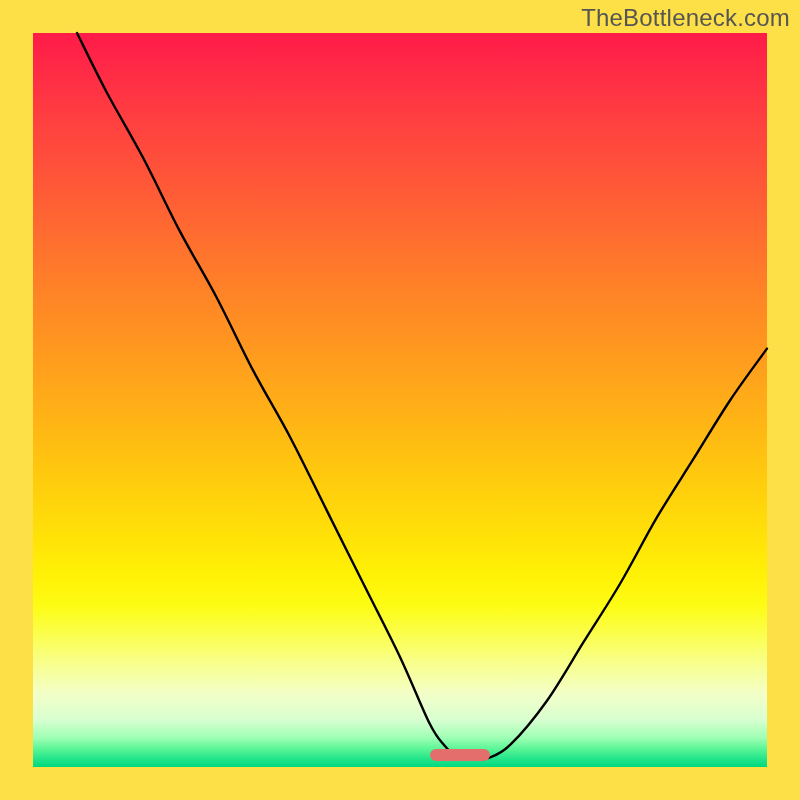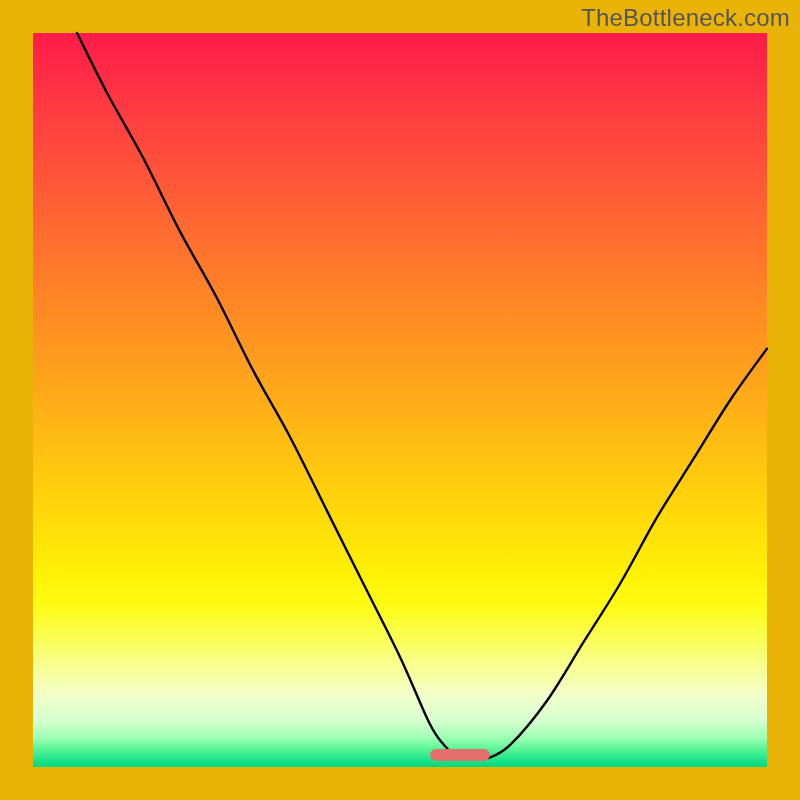--- a/index.html
+++ b/index.html
@@ -2,21 +2,21 @@
 <html><head>
 <meta charset="utf-8">
 <style>
   * { margin: 0; padding: 0; box-sizing: border-box; }
   html, body { width: 800px; height: 800px; overflow: hidden; }
   body { font-family: Arial, Helvetica, sans-serif; }
 
   .frame {
     width: 800px;
     height: 800px;
-    background: #eab308;
+    background: #fde047;
     position: relative;
   }
 
   .watermark {
     position: absolute;
     top: 4px;
     right: 10px;
     color: #555;
     font-size: 24px;
     font-weight: 500;

